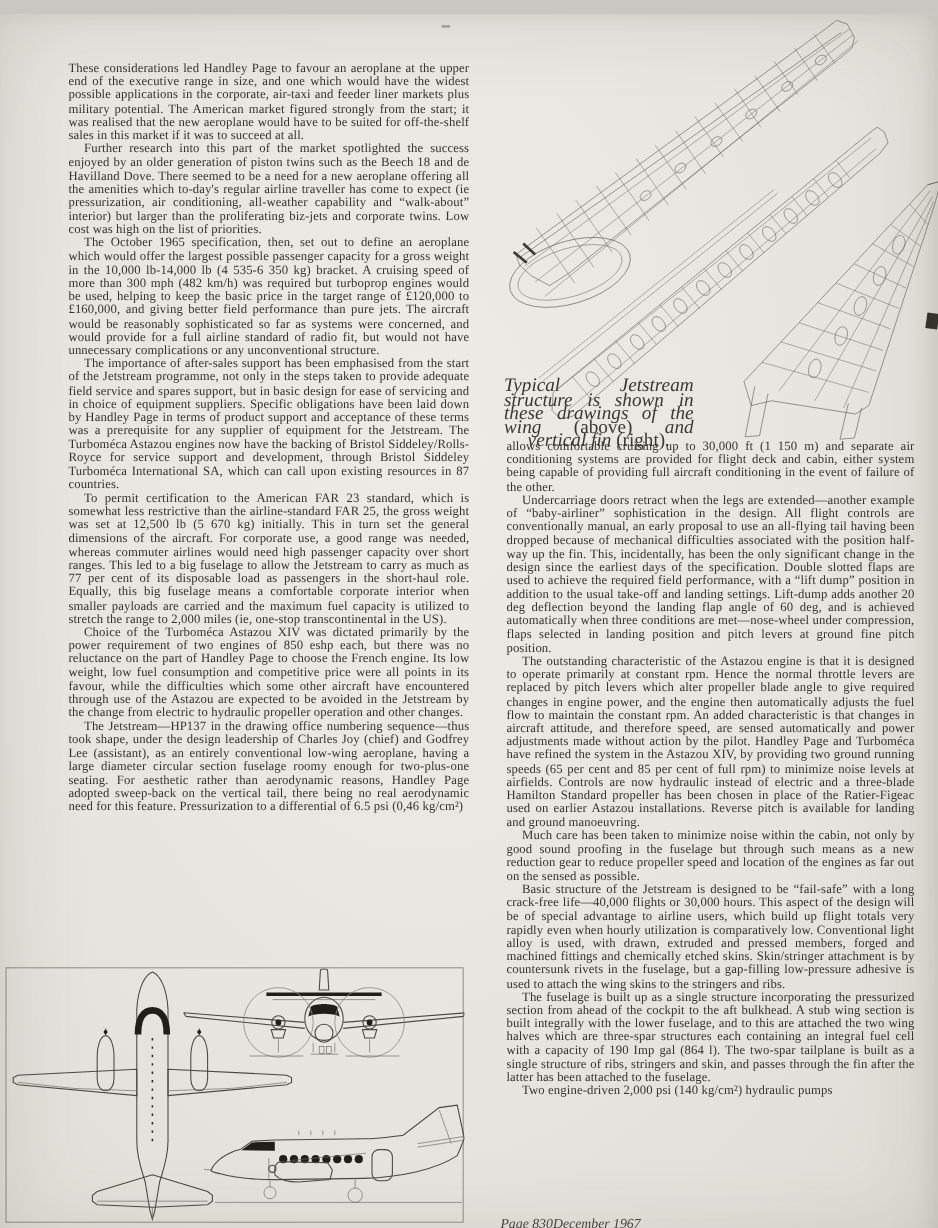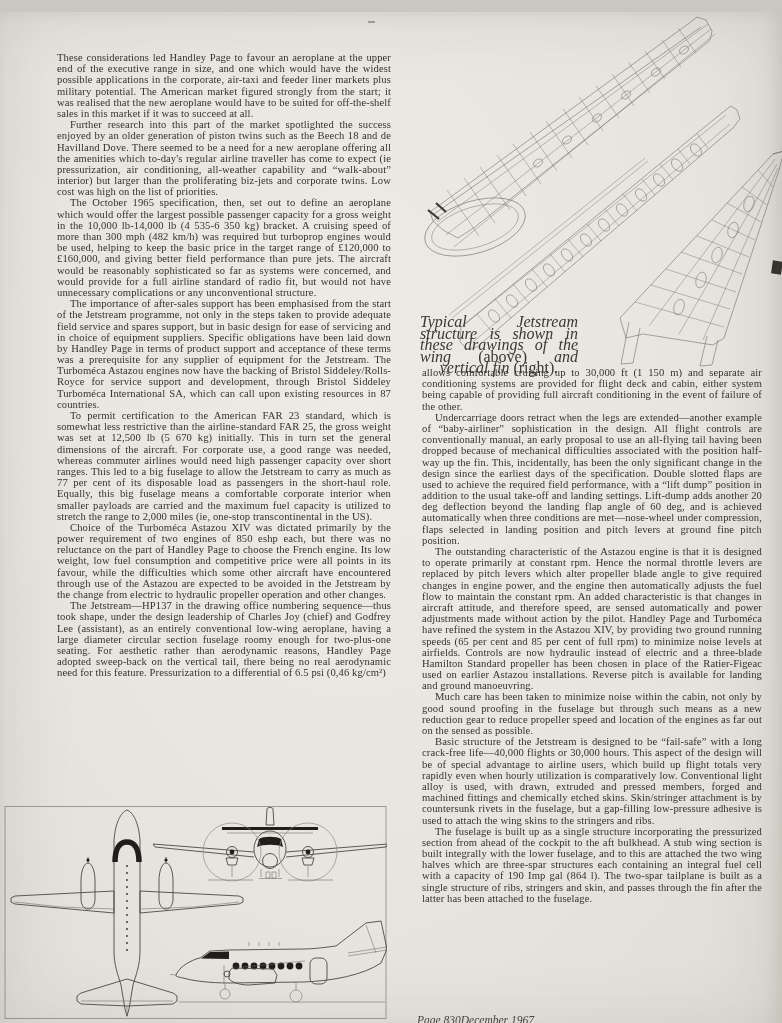--- a/index.html
+++ b/index.html
@@ -124,20 +124,21 @@
     <span>Typical Jetstream structure is shown in these drawings of the wing </span><span class="upright">(above)</span><span> and vertical fin </span><span class="upright">(right)</span><span>.</span>
   </div>
 
   <div class="col" id="col-right">
     <p class="noindent">allows comfortable cruising up to 30,000 ft (1 150 m) and separate air conditioning systems are provided for flight deck and cabin, either system being capable of providing full aircraft conditioning in the event of failure of the other.</p>
     <p>Undercarriage doors retract when the legs are extended—another example of “baby-airliner” sophistication in the design. All flight controls are conventionally manual, an early proposal to use an all-flying tail having been dropped because of mechanical difficulties associated with the position half-way up the fin.  This, incidentally, has been the only significant change in the design since the earliest days of the specification.  Double slotted flaps are used to achieve the required field performance, with a “lift dump” position in addition to the usual take-off and landing settings.  Lift-dump adds another 20 deg deflection beyond the landing flap angle of 60 deg, and is achieved automatically when three conditions are met—nose-wheel under compression, flaps selected in landing position and pitch levers at ground fine pitch position.</p>
     <p>The outstanding characteristic of the Astazou engine is that it is designed to operate primarily at constant rpm.  Hence the normal throttle levers are replaced by pitch levers which alter propeller blade angle to give required changes in engine power, and the engine then automatically adjusts the fuel flow to maintain the constant rpm.  An added characteristic is that changes in aircraft attitude, and therefore speed, are sensed automatically and power adjustments made without action by the pilot.  Handley Page and Turboméca have refined the system in the Astazou XIV, by providing two ground running speeds (65 per cent and 85 per cent of full rpm) to minimize noise levels at airfields.  Controls are now hydraulic instead of electric and a three-blade Hamilton Standard propeller has been chosen in place of the Ratier-Figeac used on earlier Astazou installations.  Reverse pitch is available for landing and ground manoeuvring.</p>
     <p>Much care has been taken to minimize noise within the cabin, not only by good sound proofing in the fuselage but through such means as a new reduction gear to reduce propeller speed and location of the engines as far out on the sensed as possible.</p>
     <p>Basic structure of the Jetstream is designed to be “fail-safe” with a long crack-free life—40,000 flights or 30,000 hours.  This aspect of the design will be of special advantage to airline users, which build up flight totals very rapidly even when hourly utilization is comparatively low.  Conventional light alloy is used, with drawn, extruded and pressed members, forged and machined fittings and chemically etched skins.  Skin/stringer attachment is by countersunk rivets in the fuselage, but a gap-filling low-pressure adhesive is used to attach the wing skins to the stringers and ribs.</p>
     <p>The fuselage is built up as a single structure incorporating the pressurized section from ahead of the cockpit to the aft bulkhead. A stub wing section is built integrally with the lower fuselage, and to this are attached the two wing halves which are three-spar structures each containing an integral fuel cell with a capacity of 190 Imp gal (864 l).  The two-spar tailplane is built as a single structure of ribs, stringers and skin, and passes through the fin after the latter has been attached to the fuselage.</p>
+    <p>Two engine-driven 2,000 psi (140 kg/cm²) hydraulic pumps</p>
   </div>
 
   <div class="figure" id="fig-threeview">
     <svg width="384" height="220" viewBox="0 0 384 220">
       <rect x="2" y="3.5" width="381" height="212" fill="none" stroke="#95928a" stroke-width="0.9"></rect>
       <g>
         <path class="tv" d="M124,7 C130,9 136,20 137,38 L137,148 C137,162 133,172 130,182 L126,206 L124,213 L122,206 L118,182 C115,172 111,162 111,148 L111,38 C112,20 118,9 124,7 Z"></path>
         <path d="M112,59 C112,45 117,39 124,39 C131,39 136,45 136,59" fill="none" stroke="#1f1e1b" stroke-width="5.5"></path>
         <path d="M124,62 L124,152" stroke="#2a2925" stroke-width="1.3" stroke-dasharray="2,5" fill="none"></path>
         <path class="tv" d="M137,88 L236,93 L240,95 L240,99 L236,101 L137,110 Z M111,88 L12,93 L8,95 L8,99 L12,101 L111,110 Z"></path>

